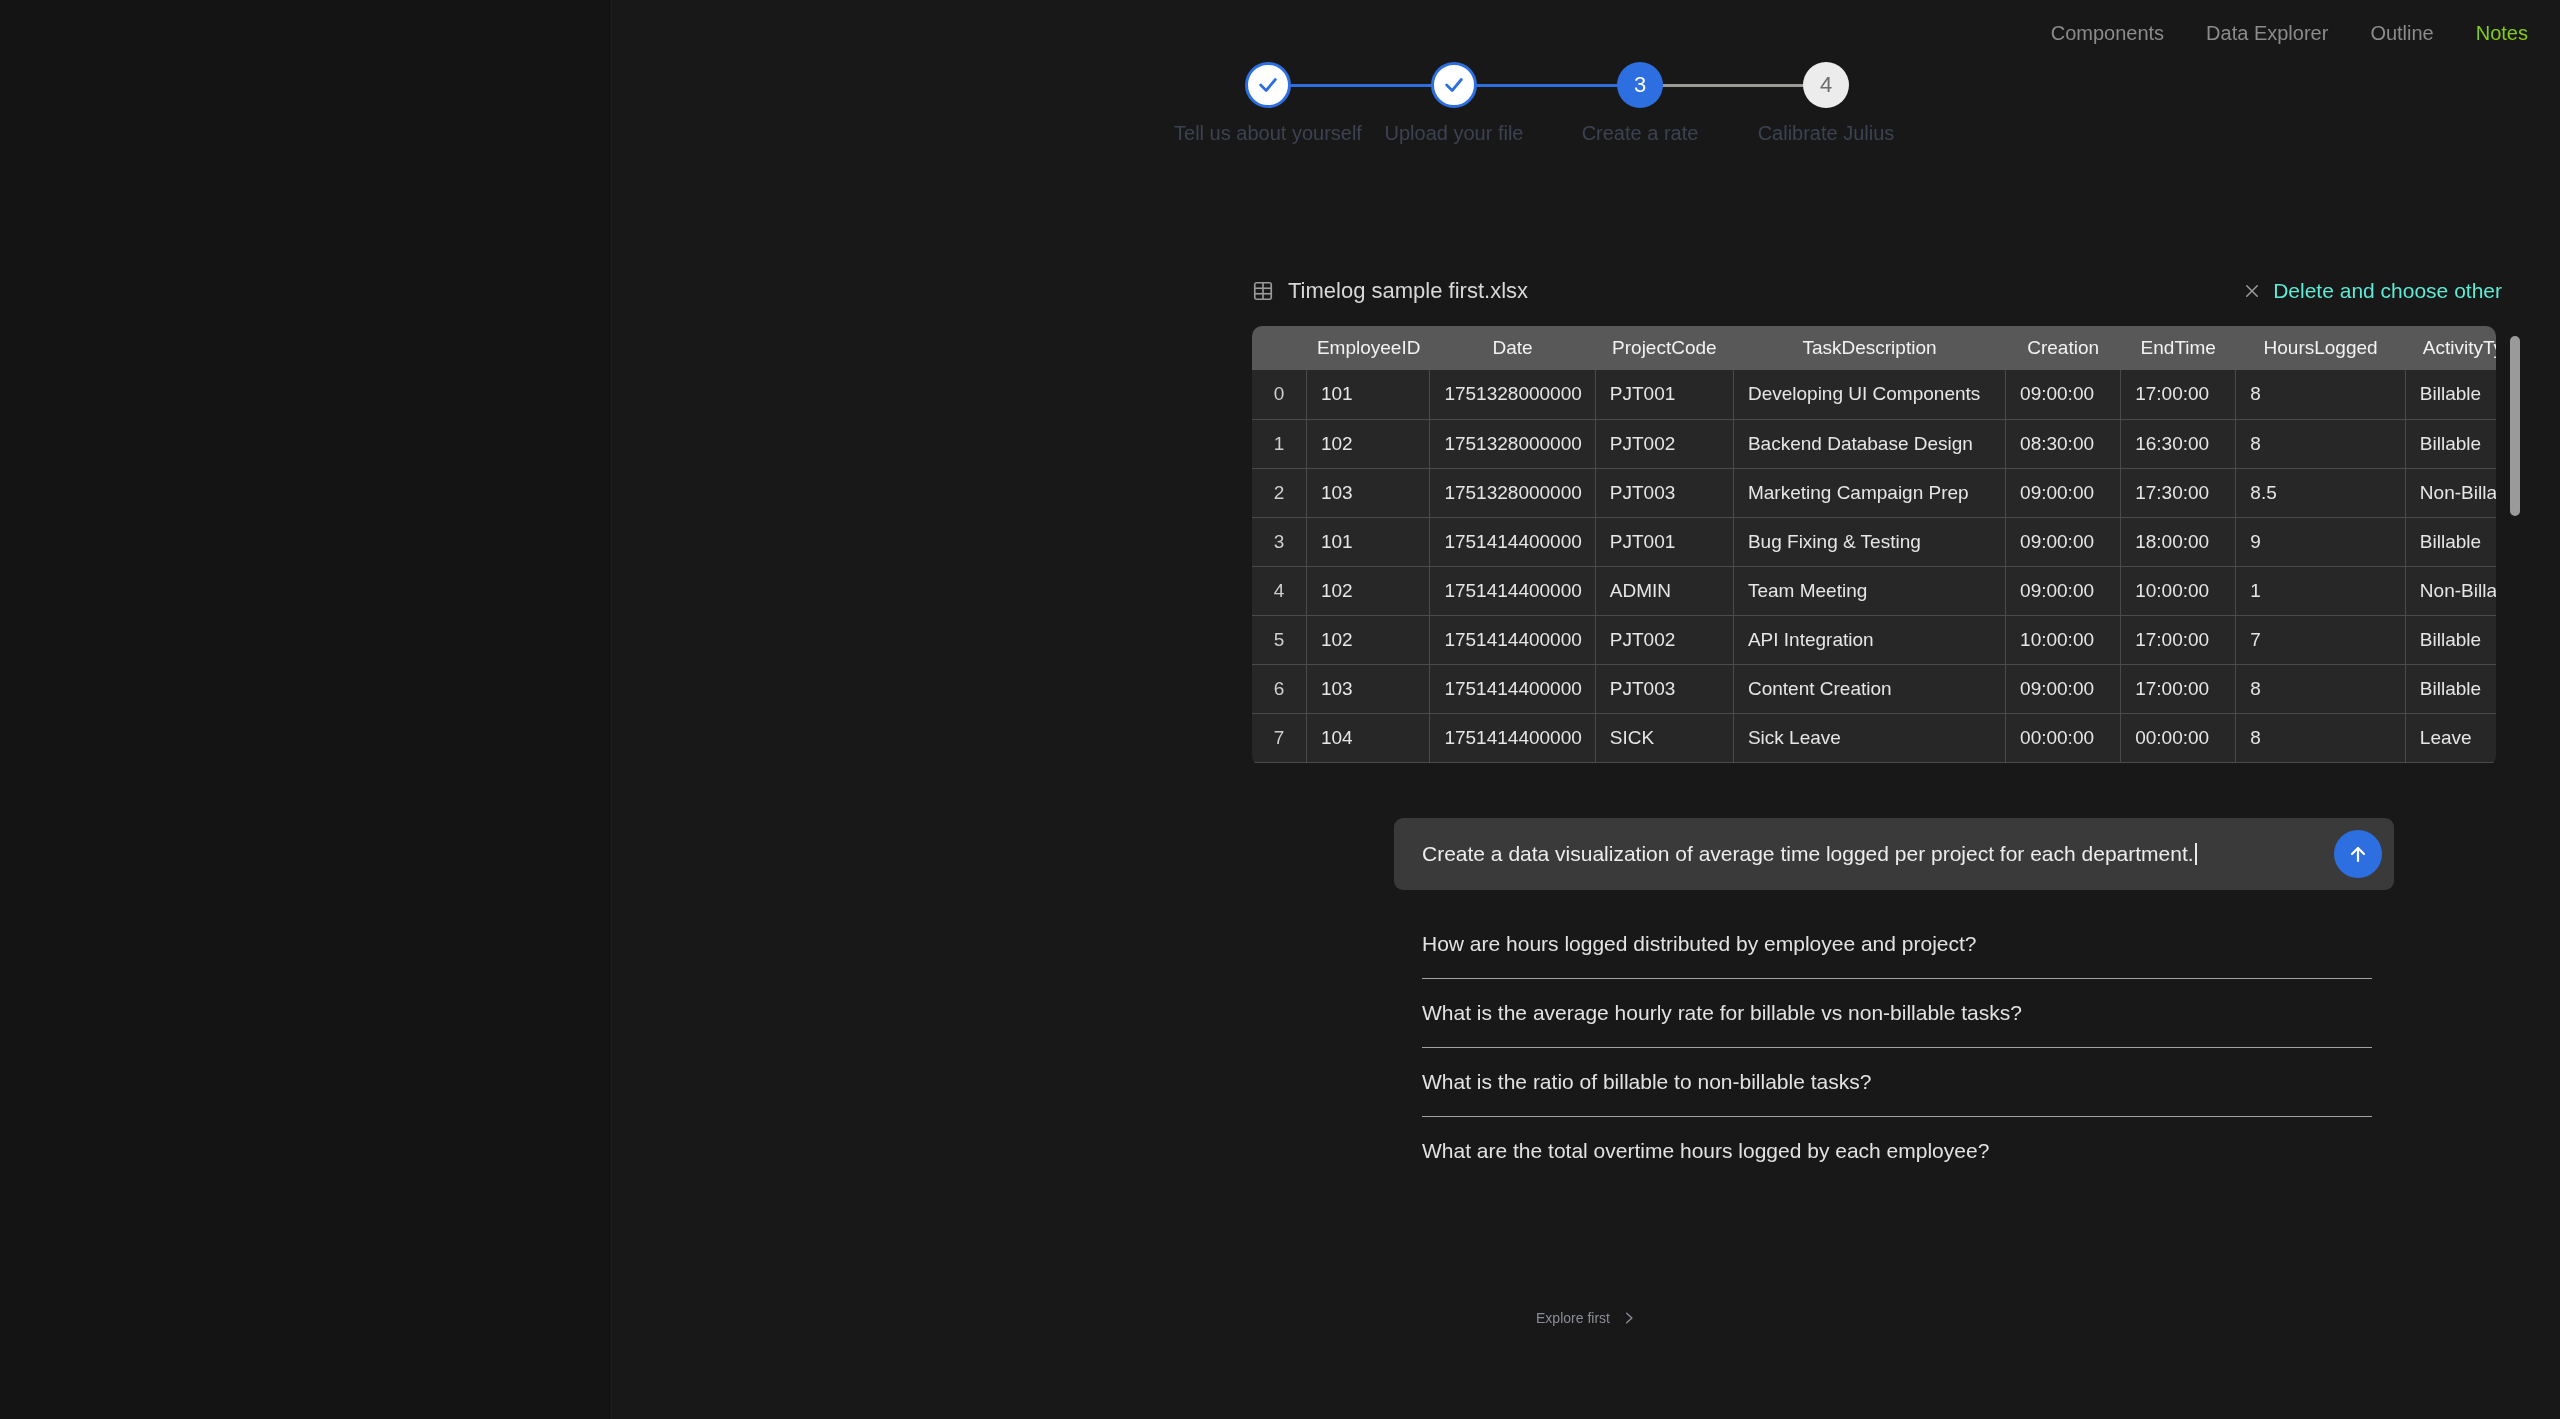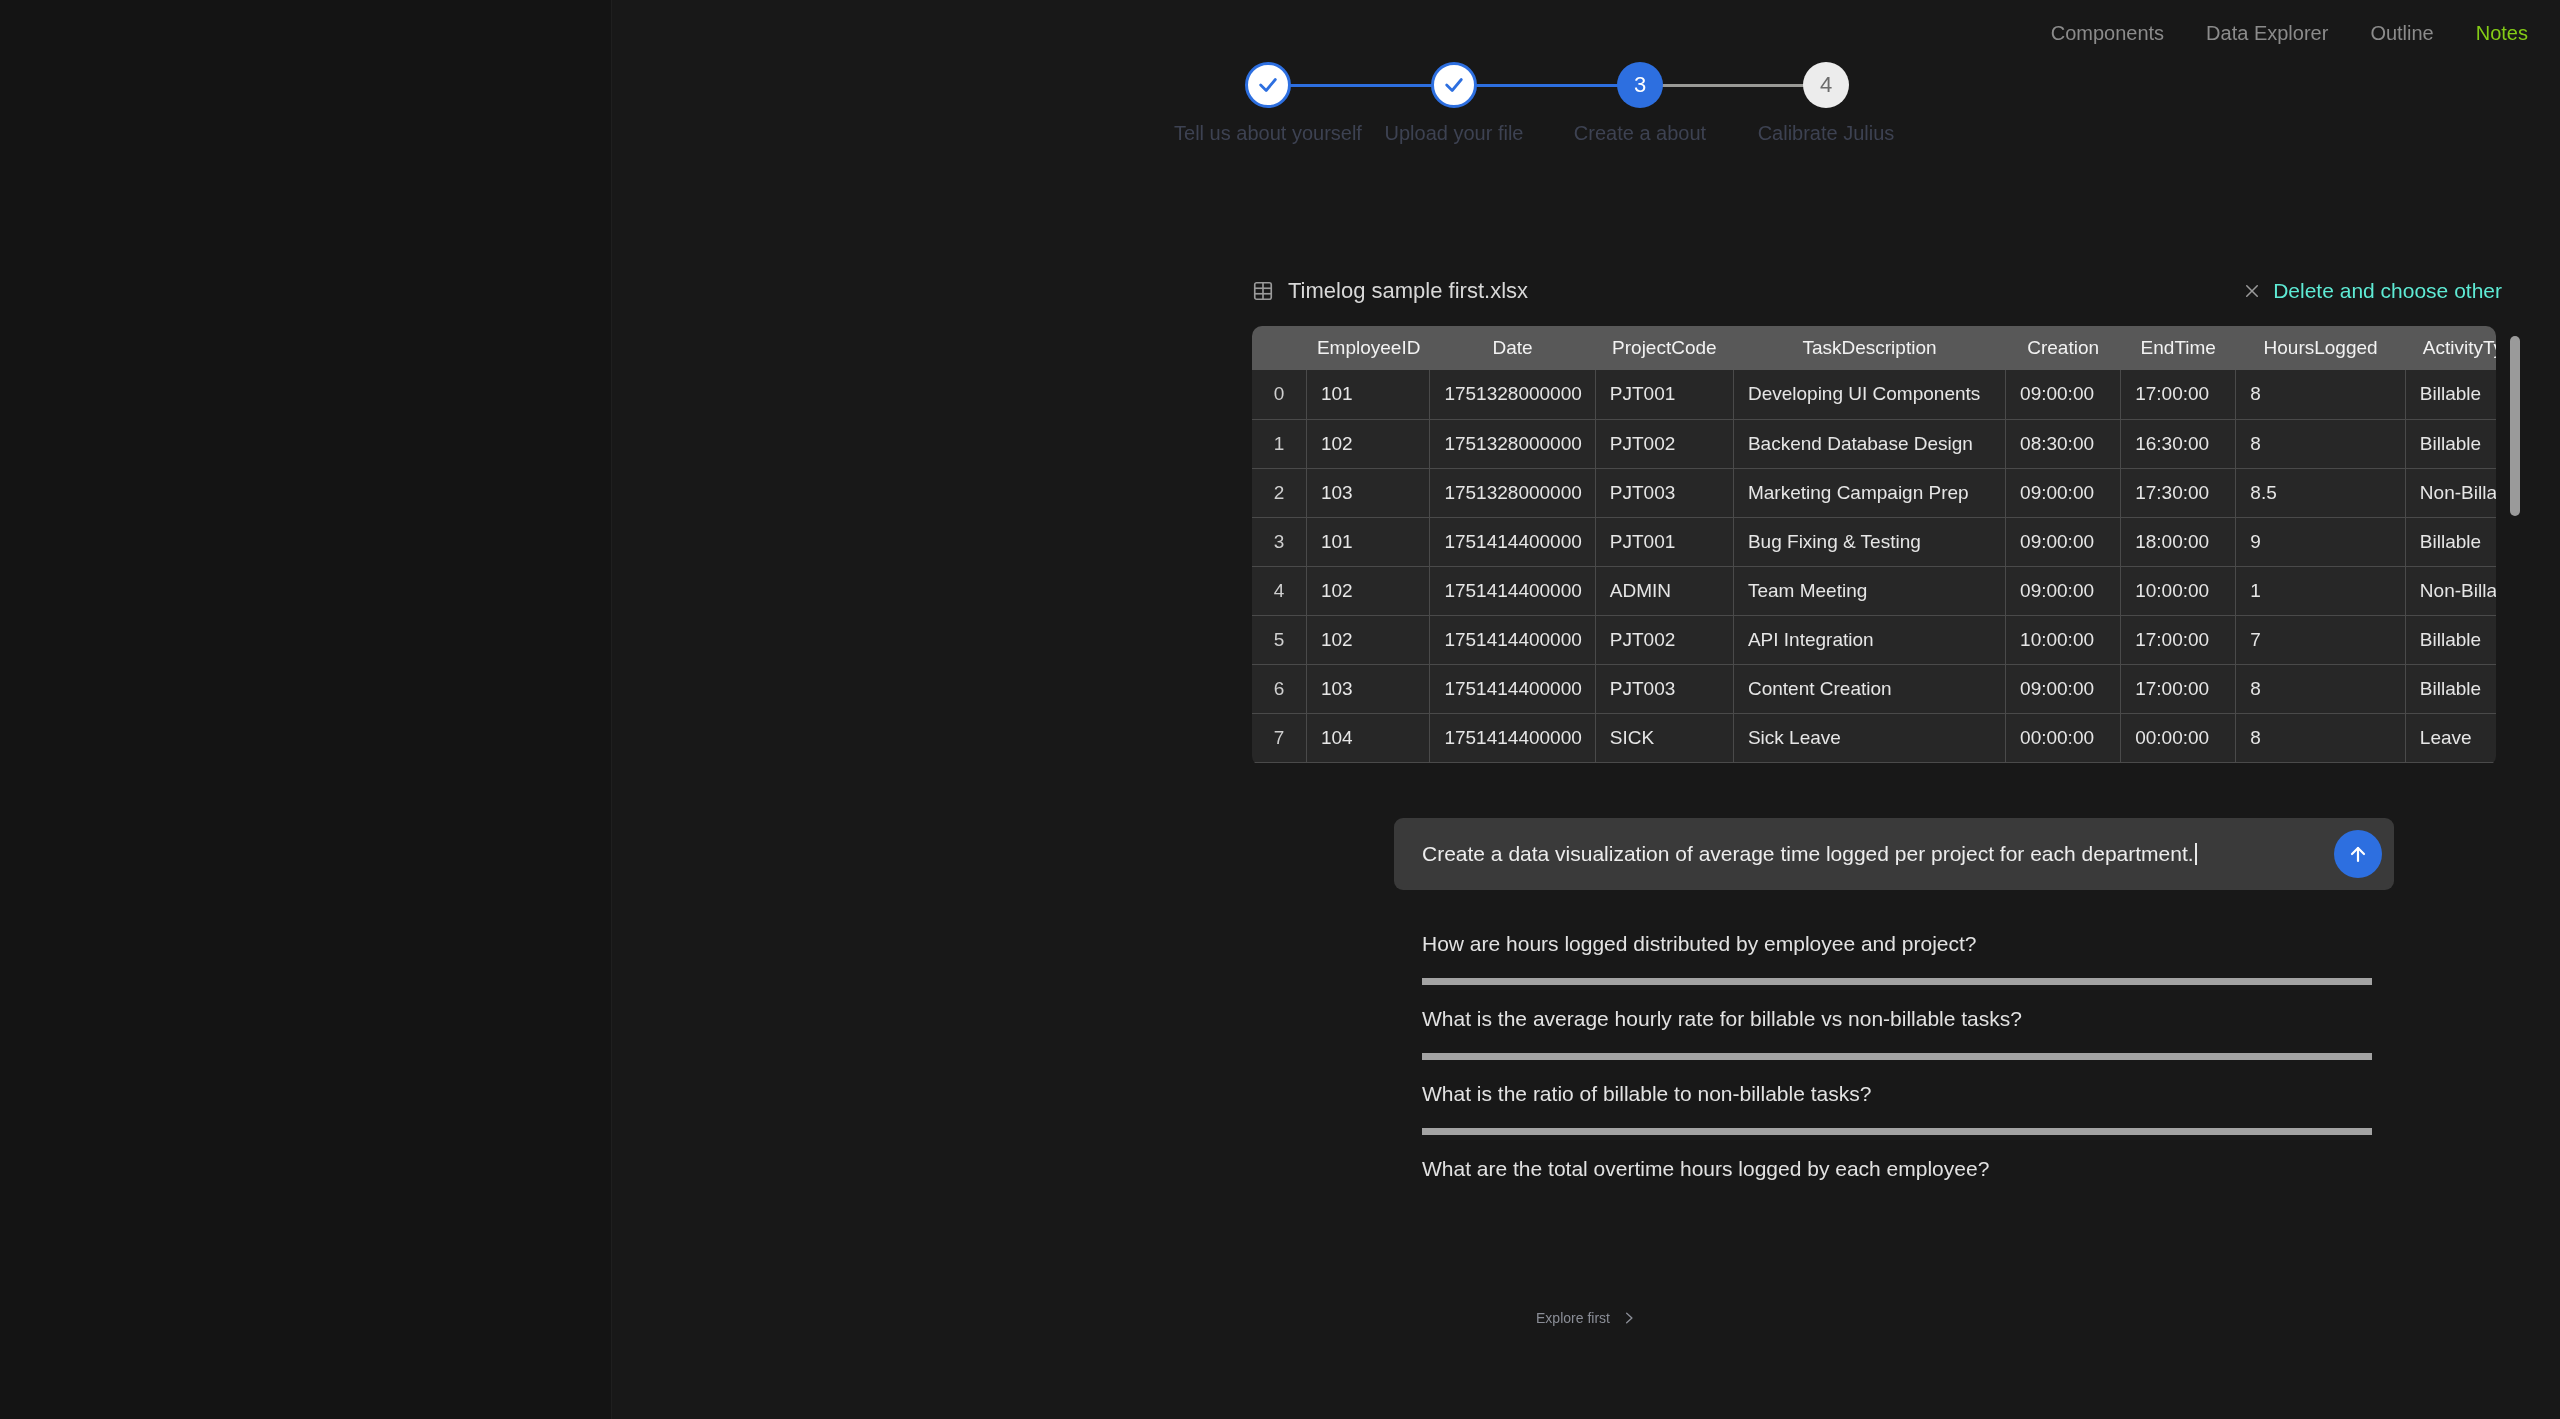--- a/index.html
+++ b/index.html
@@ -163,21 +163,21 @@
   }
   .arrow-up { width:24px; height:24px; display:block; }
 
   
   .suggestions {
     position:absolute; left:810px; top:910px; width:950px;
   }
   .suggestion {
     font-size:21px; color:#e2e2e2;
     padding:22px 2px 22px 0;
-    border-bottom:7px solid #a3a3a3;
+    border-bottom:1px solid #a3a3a3;
     cursor:pointer;
   }
   .suggestion.last { border-bottom:none; }
 
   
   .explore {
     position:absolute; left:0; top:1310px; width:1948px;
     display:flex; justify-content:center; align-items:center;
   }
   .explore-link {
@@ -221,21 +221,21 @@
         <span>3</span>
       </div>
       <div class="circle future c4">
         <span>4</span>
       </div>
     </div>
 
     <div class="step-labels">
       <div class="step-label sl1">Tell us about yourself</div>
       <div class="step-label sl2">Upload your file</div>
-      <div class="step-label sl3">Create a about</div>
+      <div class="step-label sl3">Create a rate</div>
       <div class="step-label sl4">Calibrate Julius</div>
     </div>
   </div>
 
   <div class="file-bar">
     <div class="file-name-group">
       <svg class="grid-icon" viewBox="0 0 24 24" fill="none" stroke="#9a9a9a" stroke-width="1.8">
         <rect x="3" y="3" width="18" height="18" rx="2"></rect>
         <line x1="3" y1="9" x2="21" y2="9"></line>
           <line x1="3" y1="15" x2="21" y2="15"></line>

